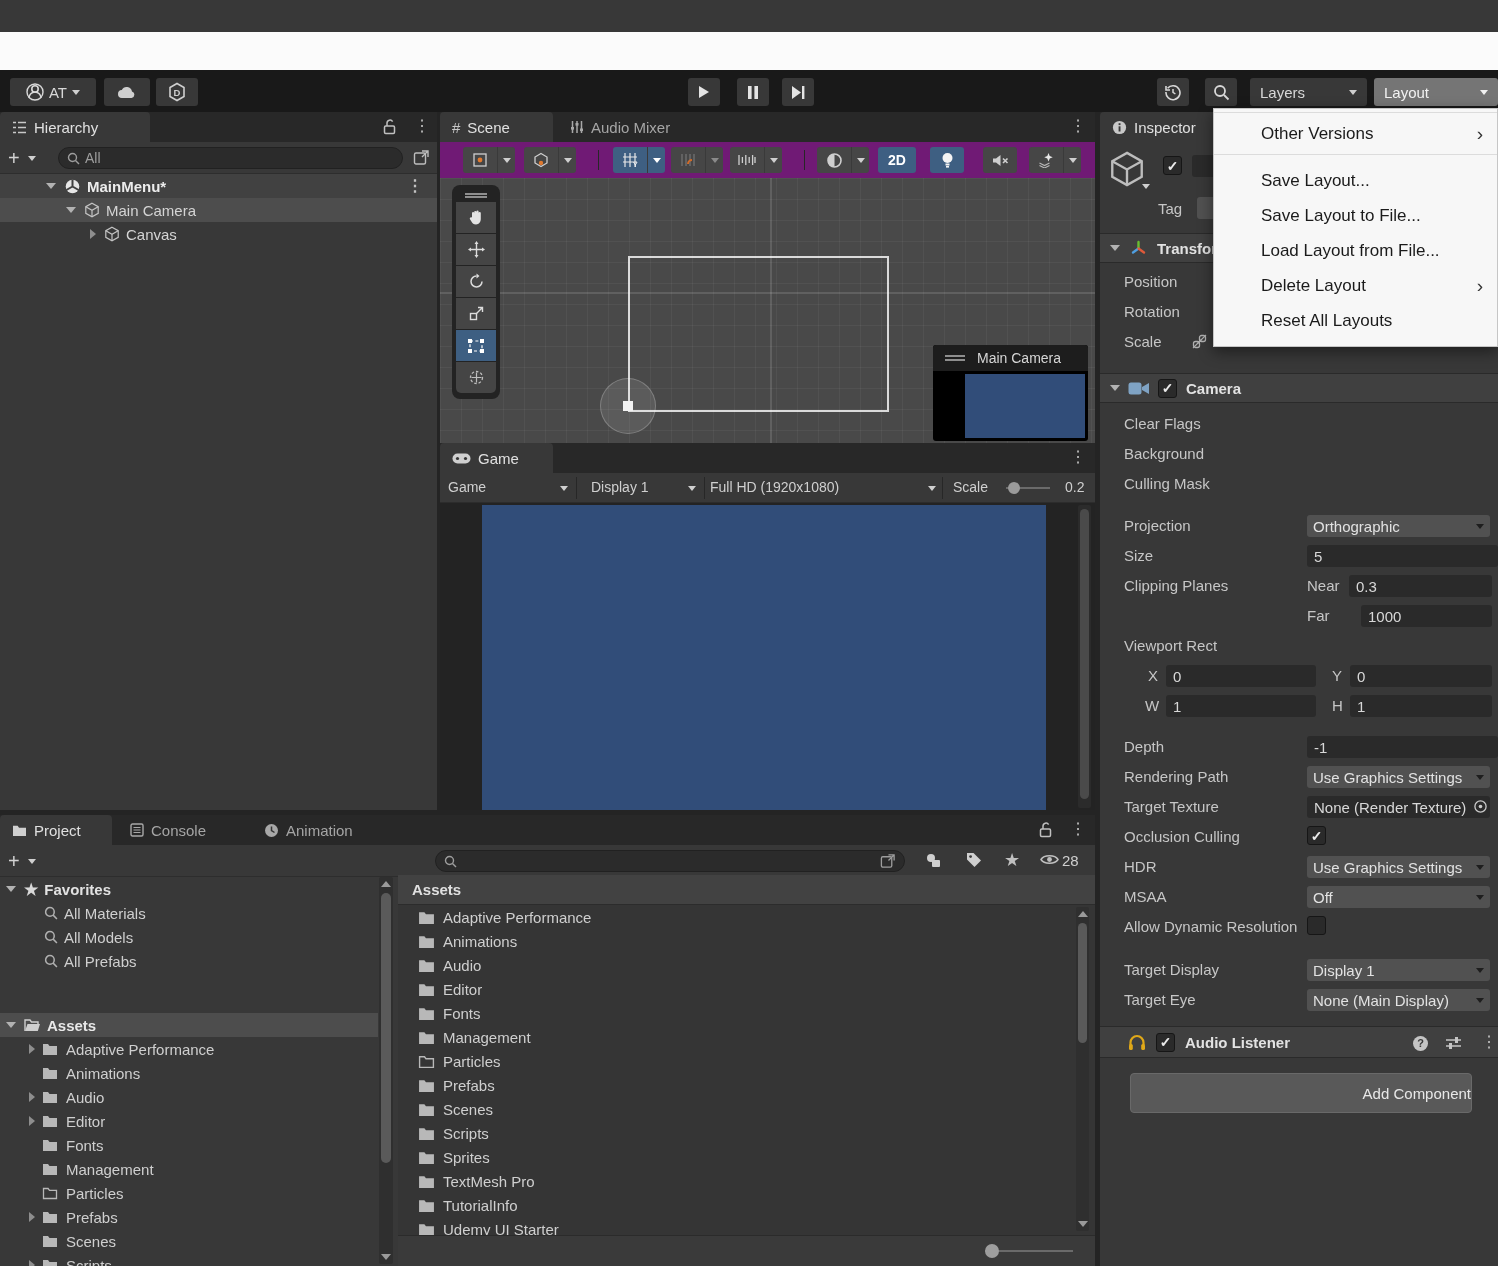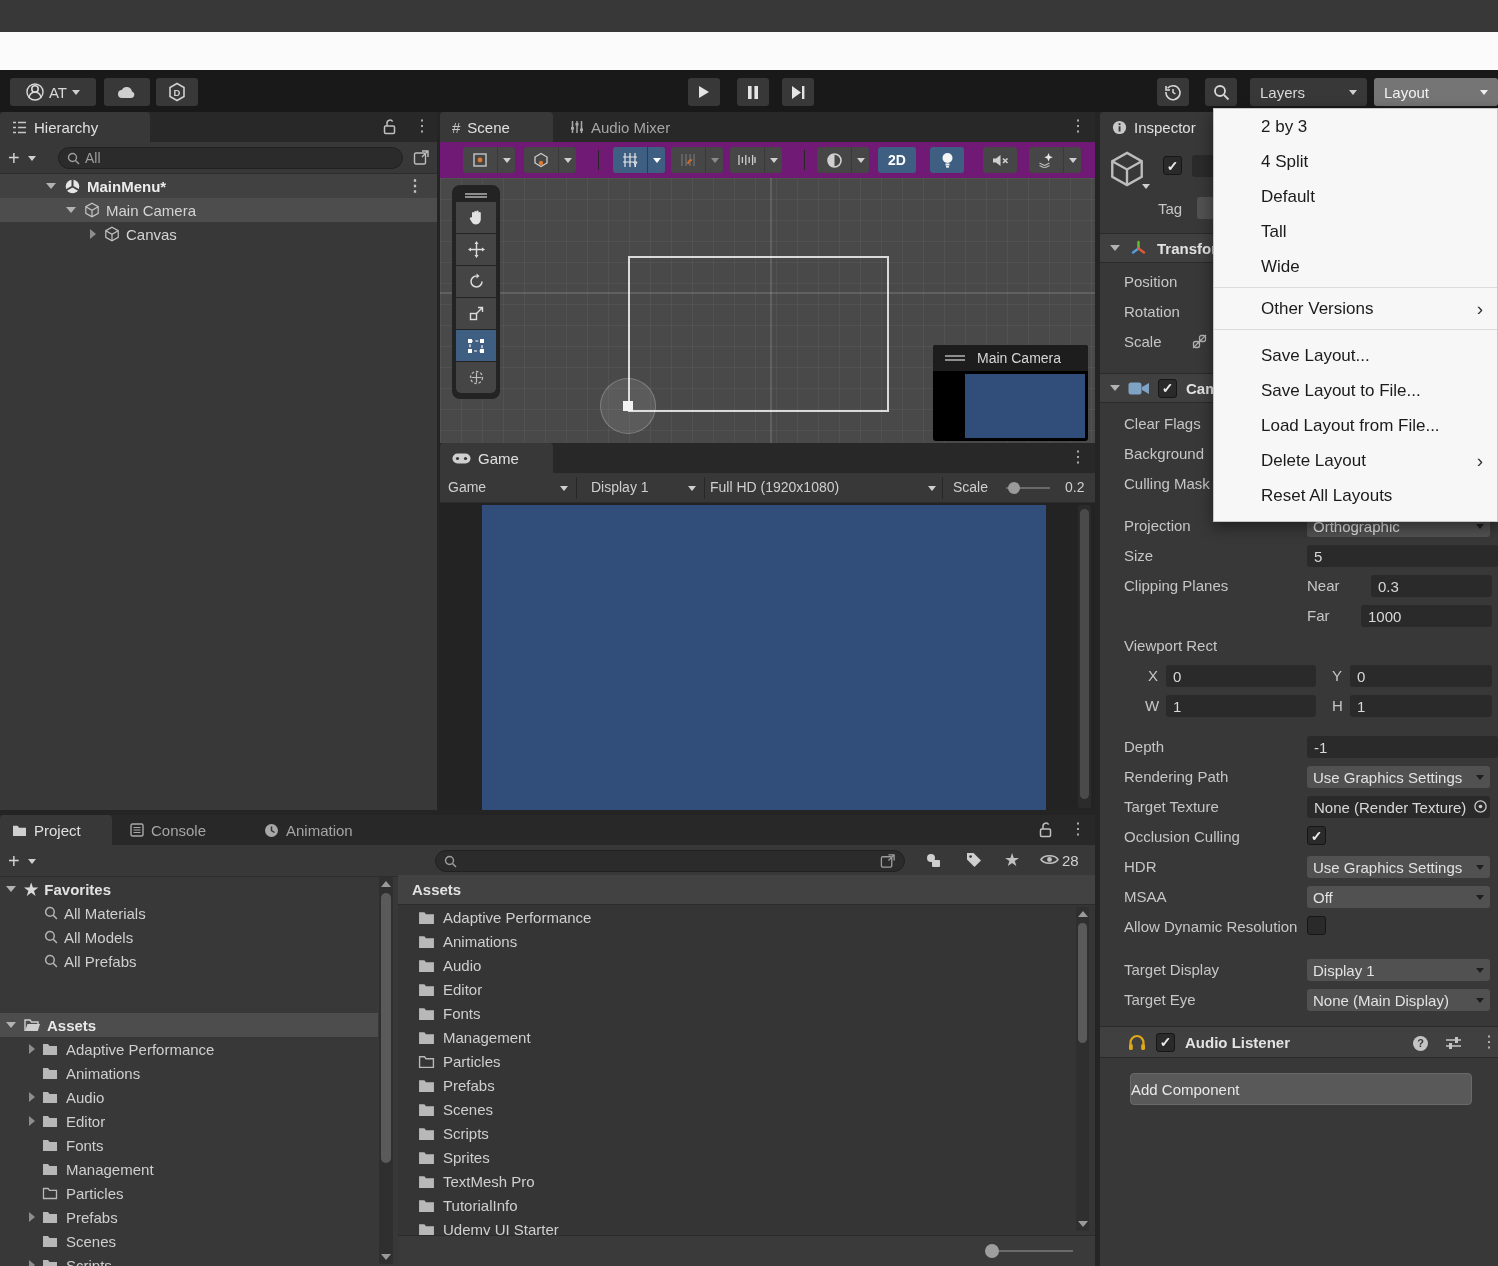--- a/index.html
+++ b/index.html
@@ -502,21 +502,21 @@
     </div>
     <div class="irow" style="top:430px;">
       <span class="ilab">Size</span>
       <div class="ifield" style="left:207px;right:0;">
           <span>5</span>
         </div>
     </div>
     <div class="irow" style="top:460px;">
       <span class="ilab">Clipping Planes</span>
       <span class="abs lbl" style="left:207px;top:5px;">Near</span>
-      <div class="ifield" style="left:271px;right:6px;padding-left:7px;">
+      <div class="ifield" style="left:249px;right:6px;padding-left:7px;">
           <span>0.3</span>
         </div>
     </div>
     <div class="irow" style="top:490px;">
       <span class="abs lbl" style="left:207px;top:5px;">Far</span>
       <div class="ifield" style="left:261px;right:6px;">
           <span>1000</span>
         </div>
     </div>
     <div class="irow" style="top:520px;">
@@ -625,21 +625,21 @@
       <span class="abs" style="left:345px;top:9px;">
         <svg width="17" height="14" viewBox="0 0 17 14">
             <path d="M1 4h15M1 10h15" stroke="#c4c4c4" stroke-width="1.6"></path>
             <rect x="10" y="1" width="3" height="6" fill="#c4c4c4"></rect>
             <rect x="4" y="7" width="3" height="6" fill="#c4c4c4"></rect>
           </svg>
       </span>
       <span class="abs kebab" style="left:381px;top:7px;">⋮</span>
     </div>
 
-    <div class="abs" style="left:30px;top:961px;width:342px;height:32px;background:#595959;border:1px solid #696969;border-radius:4px;display:flex;align-items:center;justify-content:flex-start;font-size:15px;color:#e8e8e8;">
+    <div class="abs" style="left:30px;top:961px;width:342px;height:40px;background:#595959;border:1px solid #696969;border-radius:4px;display:flex;align-items:center;justify-content:flex-end;font-size:15px;color:#e8e8e8;">
       <span>Add Component</span>
     </div>
   </div>
 
   <div class="abs proj">
     <div class="tabbar">
       <div class="tab" style="left:0;width:112px;">
         <svg width="15" height="13" viewBox="0 0 16 14">
             <path d="M1 2h5l1.5 2H15v9H1z" fill="#cfcfcf"></path>
           </svg>
@@ -981,38 +981,20 @@
       <div class="abs" style="right:22px;top:14px;width:88px;height:2px;background:#6a6a6a;"></div>
       <div class="abs" style="right:96px;top:8px;width:14px;height:14px;border-radius:50%;background:#9e9e9e;"></div>
     </div>
   </div>
 
   <div class="abs" style="left:437px;top:112px;width:3px;height:700px;background:#242424;"></div>
   <div class="abs" style="left:1095px;top:112px;width:5px;height:1154px;background:#242424;"></div>
   <div class="abs" style="left:0;top:810px;width:1095px;height:5px;background:#242424;"></div>
 
   <div class="abs lmenu">
-    <div>
-
-    <div class="mi">
-          <span>2 by 3</span>
-        </div>
-        <div class="mi">
-          <span>4 Split</span>
-        </div>
-        <div class="mi">
-          <span>Default</span>
-        </div>
-        <div class="mi">
-          <span>Tall</span>
-        </div>
-        <div class="mi">
-          <span>Wide</span>
-        </div>
-      </div>
     <div class="msep"></div>
     <div>
 
     <div class="mi">
           <span>Other Versions</span>
           <span class="chev">›</span>
         </div>
       </div>
     <div class="msep"></div>
     <div style="padding-top:5px;">

